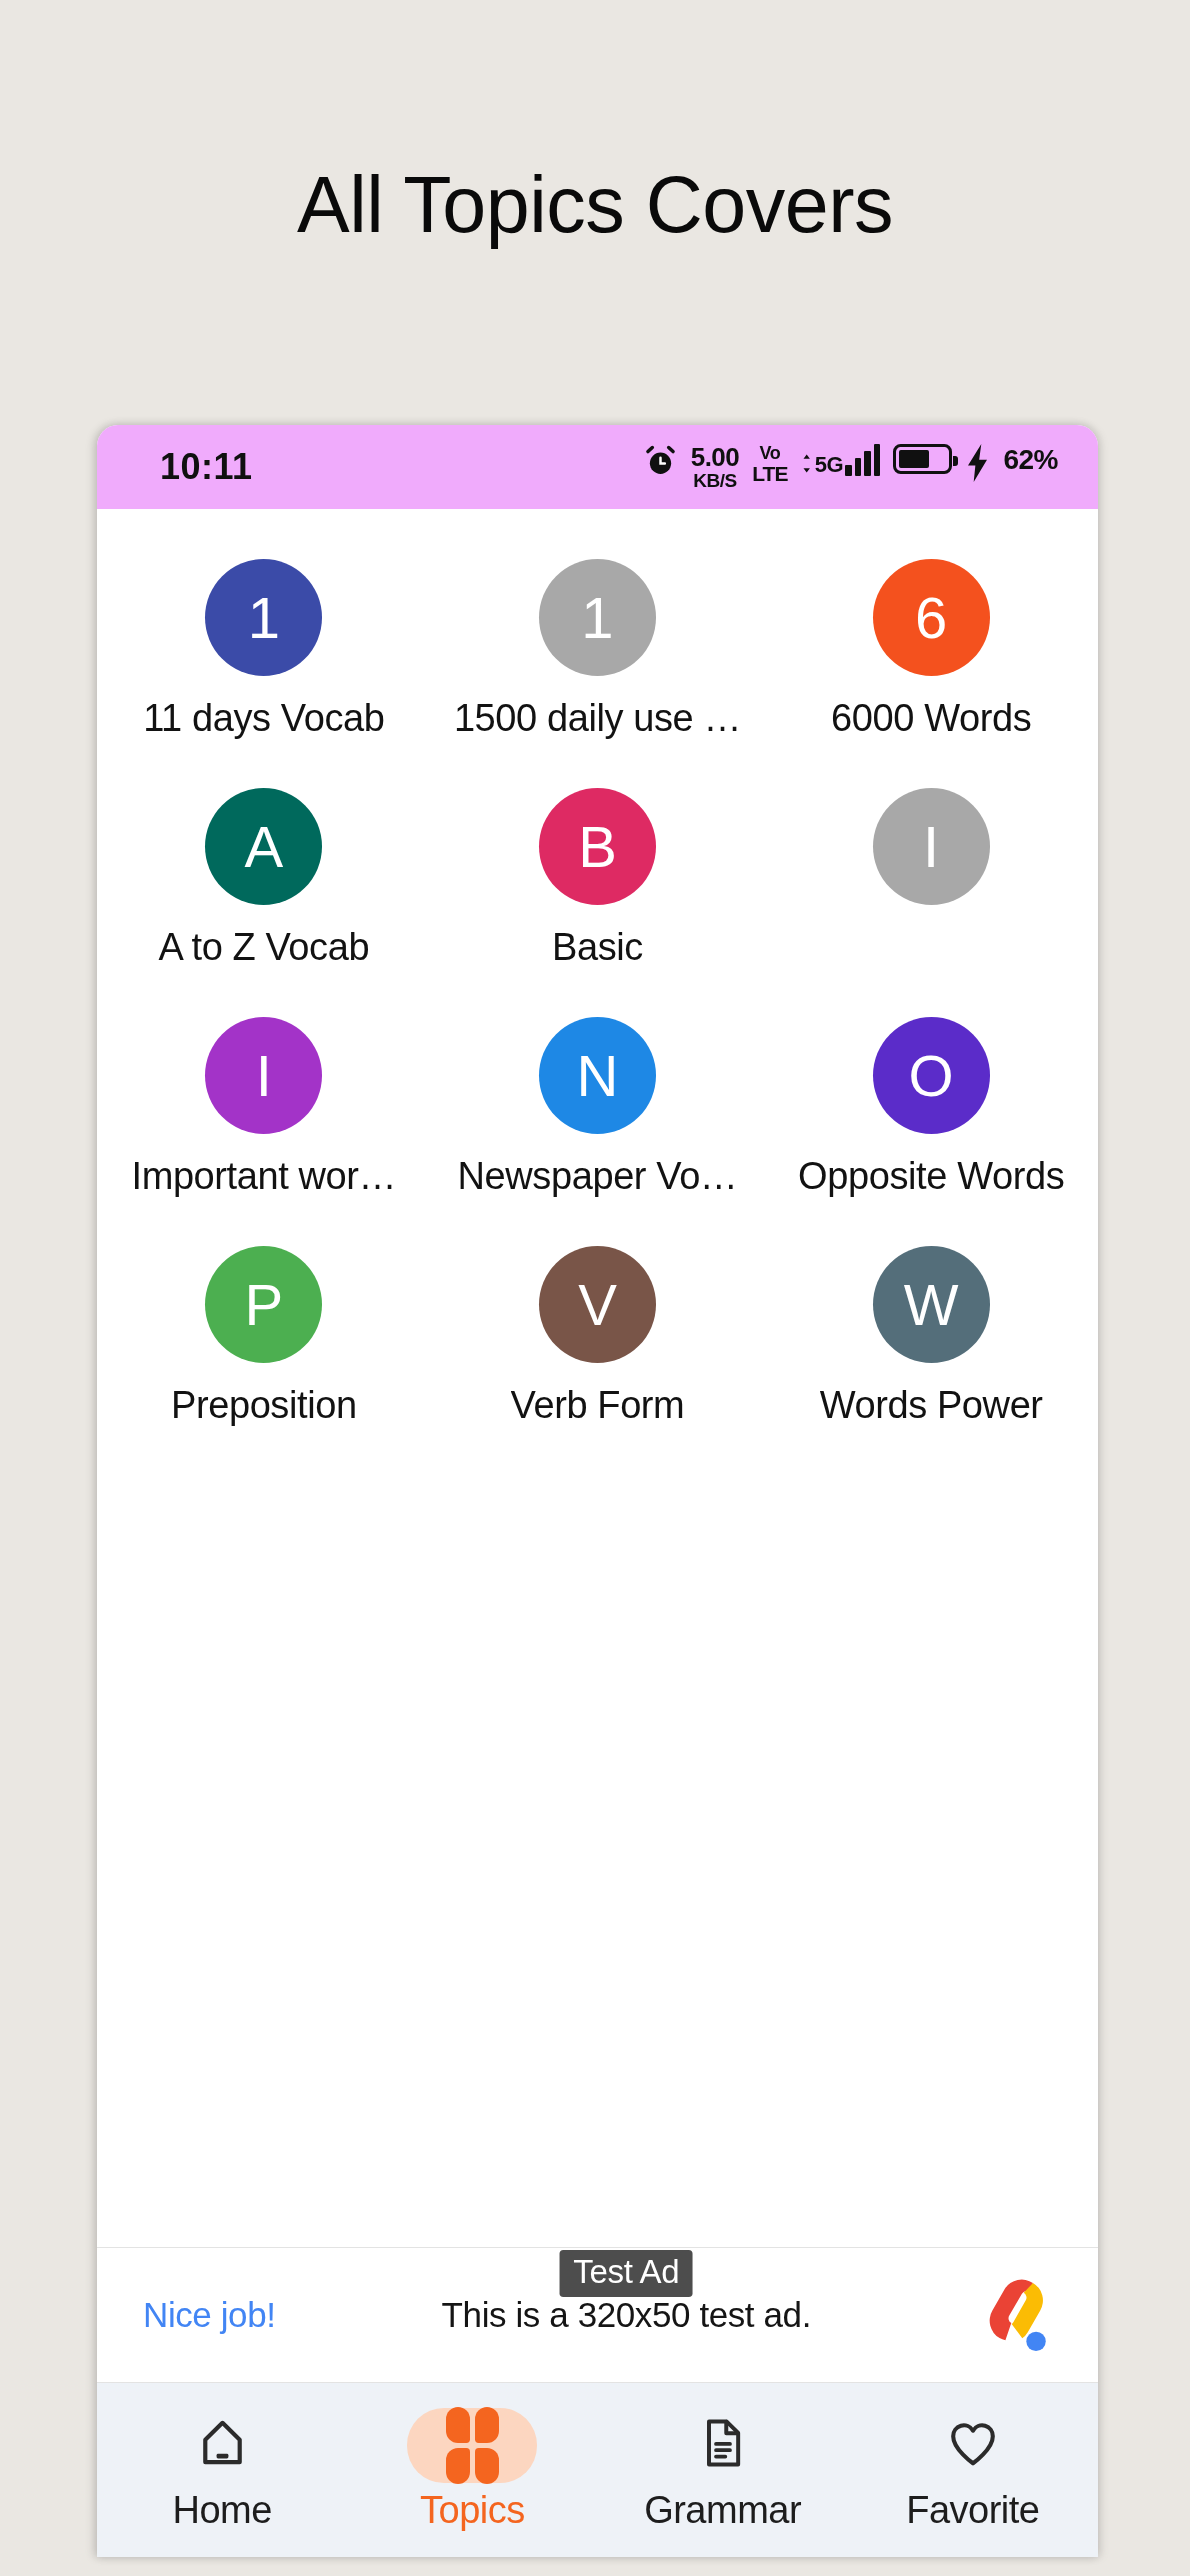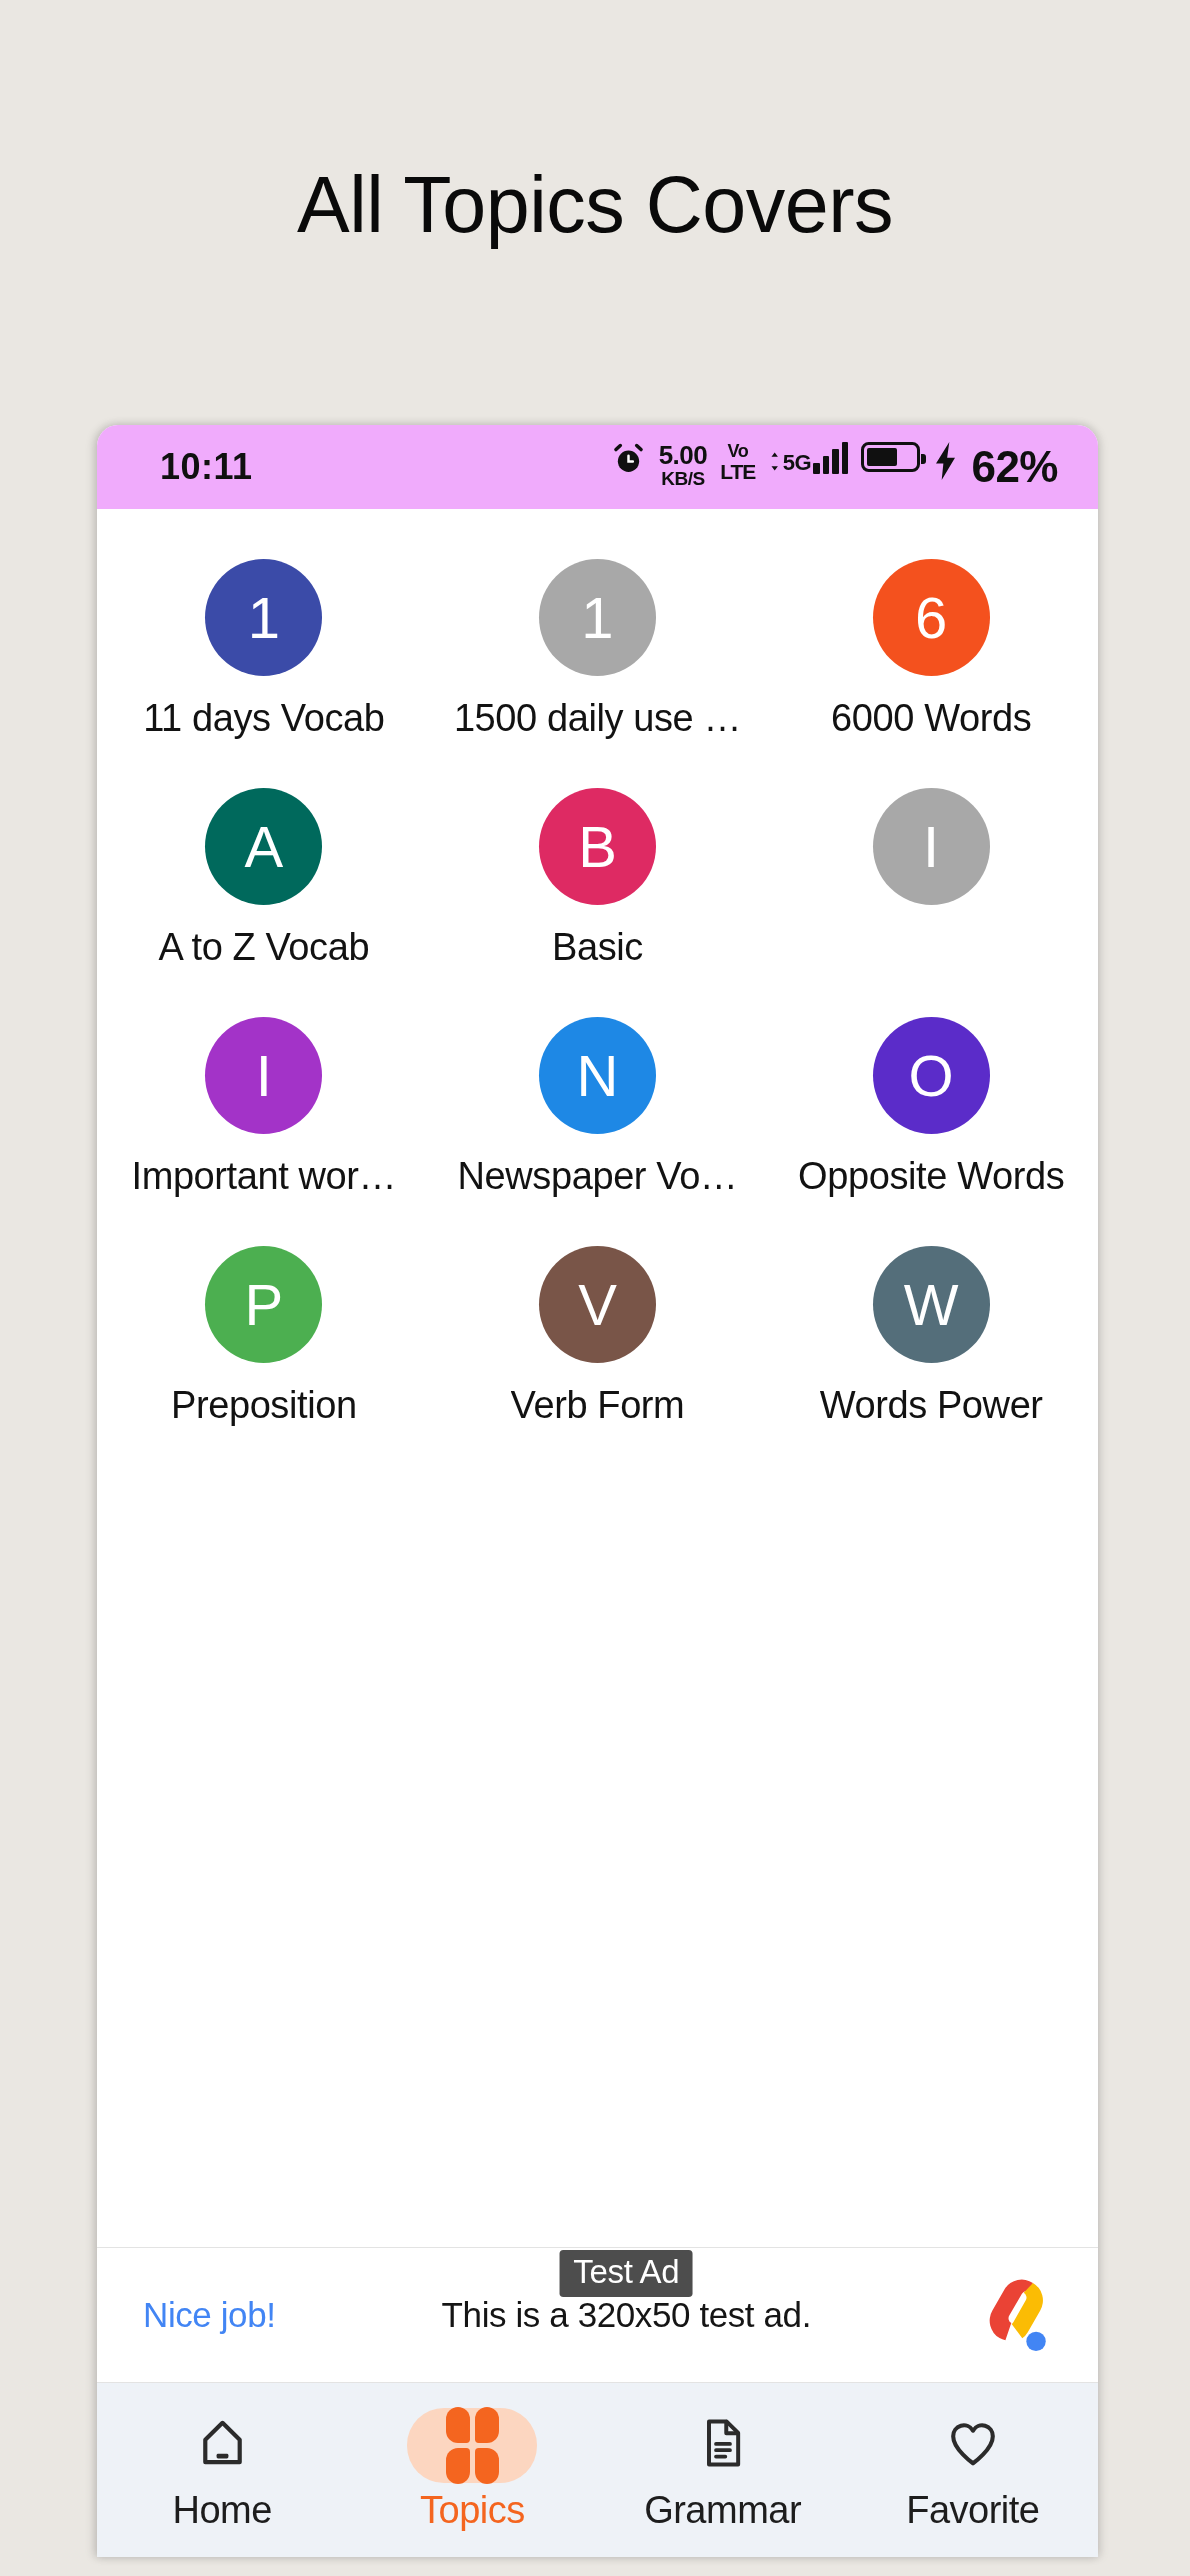--- a/index.html
+++ b/index.html
@@ -92,21 +92,21 @@
     display:flex; align-items:center;
     padding:2.9px;
   }
   .battery::after {
     content:""; position:absolute;
     right:-8.6px; top:8.6px;
     width:4.8px; height:10.5px;
     background:#101010; border-radius:0 2.9px 2.9px 0;
   }
   .battery > span { display:block; height:100%; background:#101010; border-radius:1.9px; }
-  .status-pct { font-size:44px; font-weight:600; color:#101010; letter-spacing:-0.5px; }
+  .status-pct { font-size:28px; font-weight:600; color:#101010; letter-spacing:-0.5px; }
 
   
   .topics-area {
     flex:1 1 auto;
     background:#ffffff;
     padding:25px 0 0 0;
   }
   .grid {
     display:grid;
     grid-template-columns:repeat(3, 1fr);

